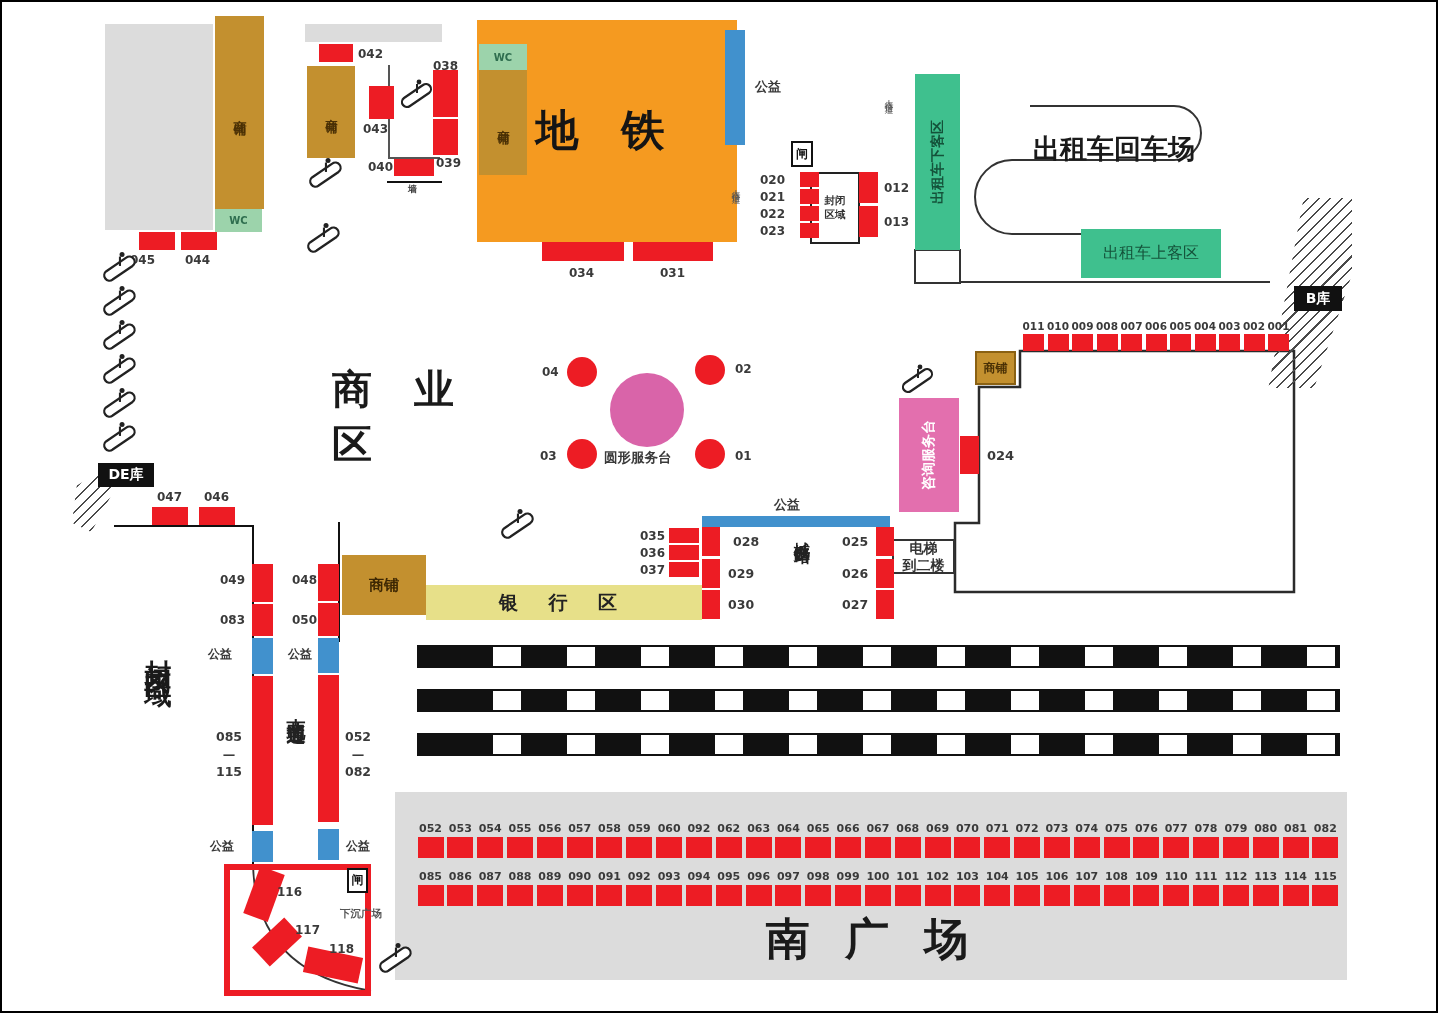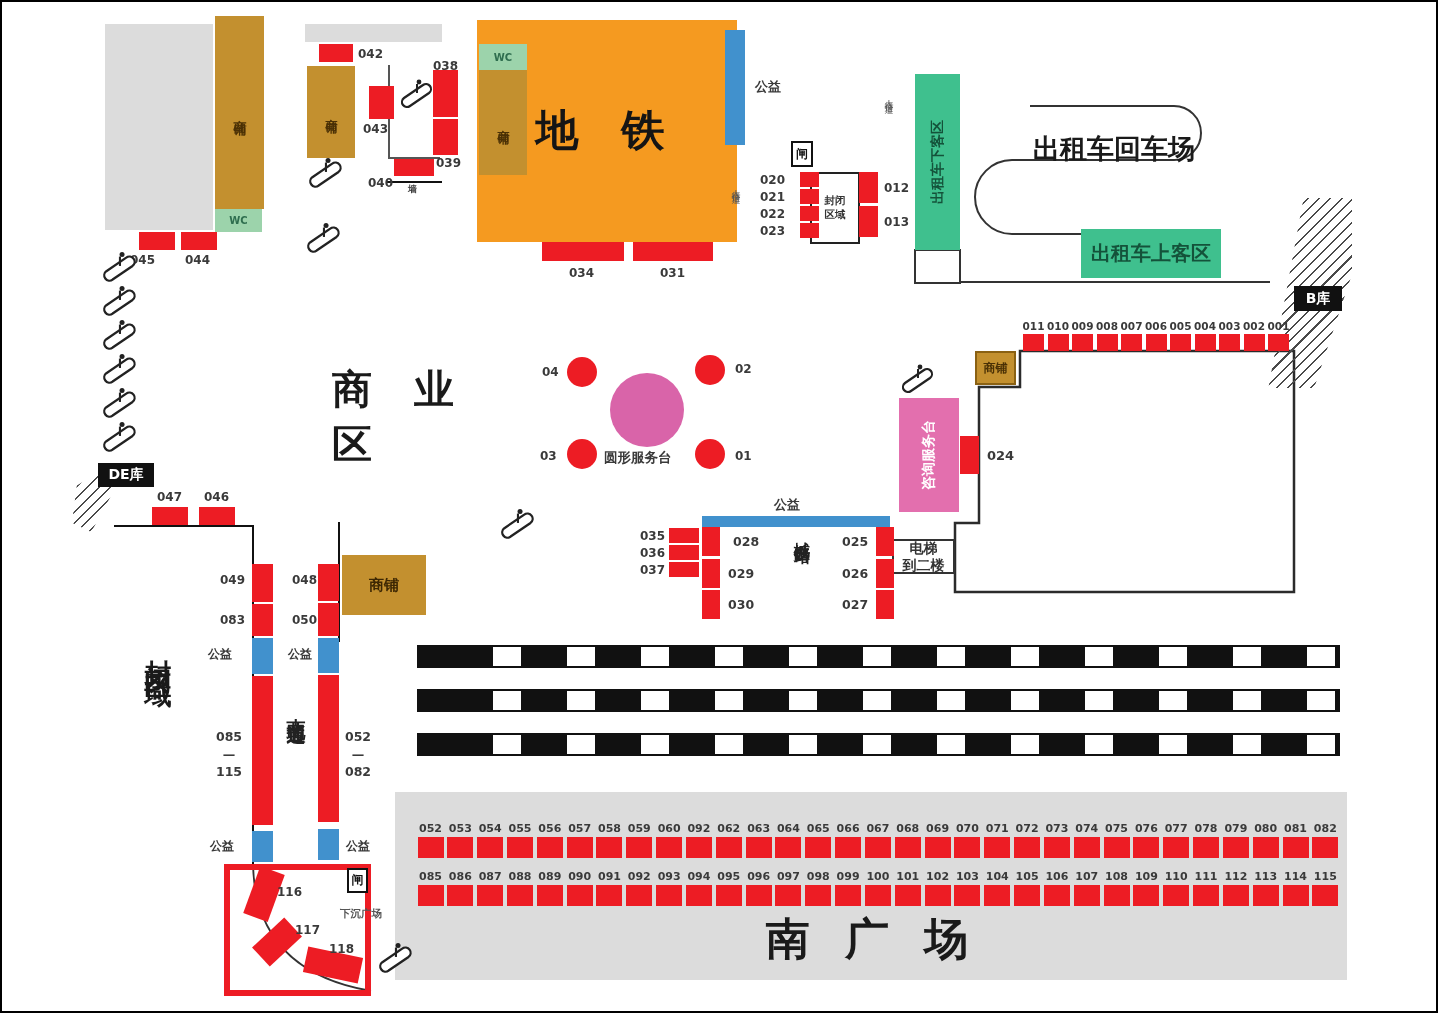--- a/index.html
+++ b/index.html
@@ -99,21 +99,21 @@
 
   <div class="a red" style="left:317px;top:42px;width:34px;height:18px"></div>
   <div class="lab" style="left:356px;top:46px">042</div>
   <div class="a red" style="left:367px;top:84px;width:25px;height:33px"></div>
   <div class="lab" style="left:361px;top:121px">043</div>
   <div class="a red" style="left:431px;top:68px;width:25px;height:47px"></div>
   <div class="lab" style="left:431px;top:58px">038</div>
   <div class="a red" style="left:431px;top:117px;width:25px;height:36px"></div>
   <div class="lab" style="left:434px;top:155px">039</div>
   <div class="a red" style="left:392px;top:157px;width:40px;height:17px"></div>
-  <div class="lab" style="left:366px;top:175px">040</div>
+  <div class="lab" style="left:366px;top:159px">040</div>
   <div class="lab" style="left:406px;top:183px;font-size:9px">墙</div>
 
   <svg class="esc" style="left:394px;top:76px;width:44px;height:32px">
       <use href="#esc"></use>
     </svg>
   <svg class="esc" style="left:302px;top:154px">
       <use href="#esc"></use>
     </svg>
   <svg class="esc" style="left:300px;top:219px">
       <use href="#esc"></use>
@@ -201,21 +201,21 @@
       <div class="grow2">
         <span class="k"></span>
         <span class="t">013</span>
       </div>
     </div>
 
   <div class="a" style="left:913px;top:72px;width:45px;height:176px;background:var(--green);display:flex;align-items:center;justify-content:center">
     <span style="transform:rotate(-90deg);white-space:nowrap;font-size:14px;font-weight:bold;color:#14523a">出租车下客区</span>
   </div>
   <div class="a" style="left:1012px;top:129px;width:200px;text-align:center;font-size:27px;font-weight:bold;color:#1a1a1a"><span>出租车回车场</span></div>
-  <div class="a" style="left:1079px;top:227px;width:140px;height:49px;background:var(--green);display:flex;align-items:center;justify-content:center;font-size:20px;font-weight:bold;color:#14523a">
+  <div class="a" style="left:1079px;top:227px;width:140px;height:49px;background:var(--green);display:flex;align-items:center;justify-content:center;font-size:16px;font-weight:normal;color:#14523a">
       <span>出租车上客区</span>
     </div>
 
   <div class="a hatch" style="left:1262px;top:196px;width:88px;height:190px;clip-path:polygon(45% 0,100% 0,100% 40%,57% 100%,5% 100%)"></div>
   <div class="a blackTag" style="left:1292px;top:284px;width:48px;height:25px;font-size:14px">
       <span>B库</span>
     </div>
 
   <div class="a hrow" style="left:1020px;top:318px;width:268px">
 
@@ -338,20 +338,23 @@
         <span class="k"></span>
       </div>
       <div class="srow">
         <span class="t">037</span>
         <span class="k"></span>
       </div>
     </div>
 
   <div class="a tan" style="left:340px;top:553px;width:84px;height:60px;display:flex;align-items:center;justify-content:center;font-size:15px;font-weight:bold;color:#3d2703">
       <span>商铺</span>
+    </div>
+  <div class="a" style="left:424px;top:583px;width:276px;height:35px;background:var(--yellow);display:flex;align-items:center;justify-content:center;font-size:19px;font-weight:bold;color:#222;letter-spacing:12px">
+      <span>银 行 区</span>
     </div>
 
   <div class="a red" style="left:250px;top:562px;width:21px;height:38px"></div>
   <div class="a red" style="left:250px;top:602px;width:21px;height:32px"></div>
   <div class="a blue" style="left:250px;top:636px;width:21px;height:36px"></div>
   <div class="a red" style="left:250px;top:674px;width:21px;height:149px"></div>
   <div class="a blue" style="left:250px;top:829px;width:21px;height:31px"></div>
   <div class="a red" style="left:316px;top:562px;width:21px;height:37px"></div>
   <div class="a red" style="left:316px;top:601px;width:21px;height:33px"></div>
   <div class="a blue" style="left:316px;top:636px;width:21px;height:35px"></div>

